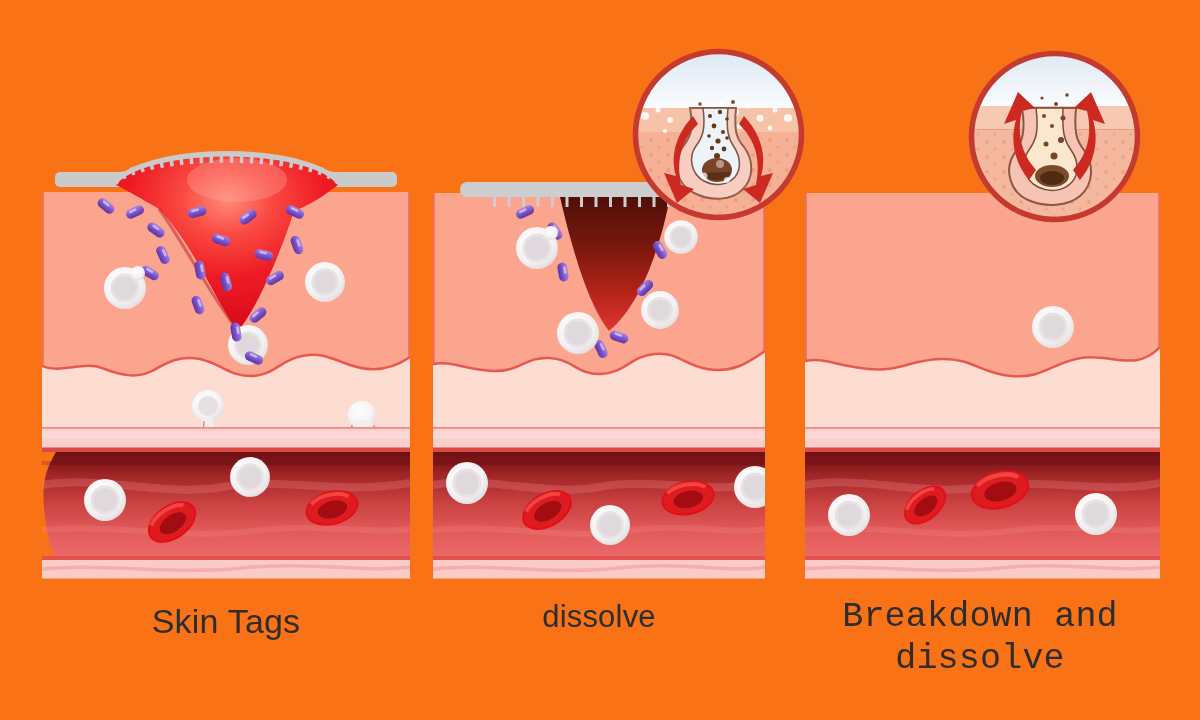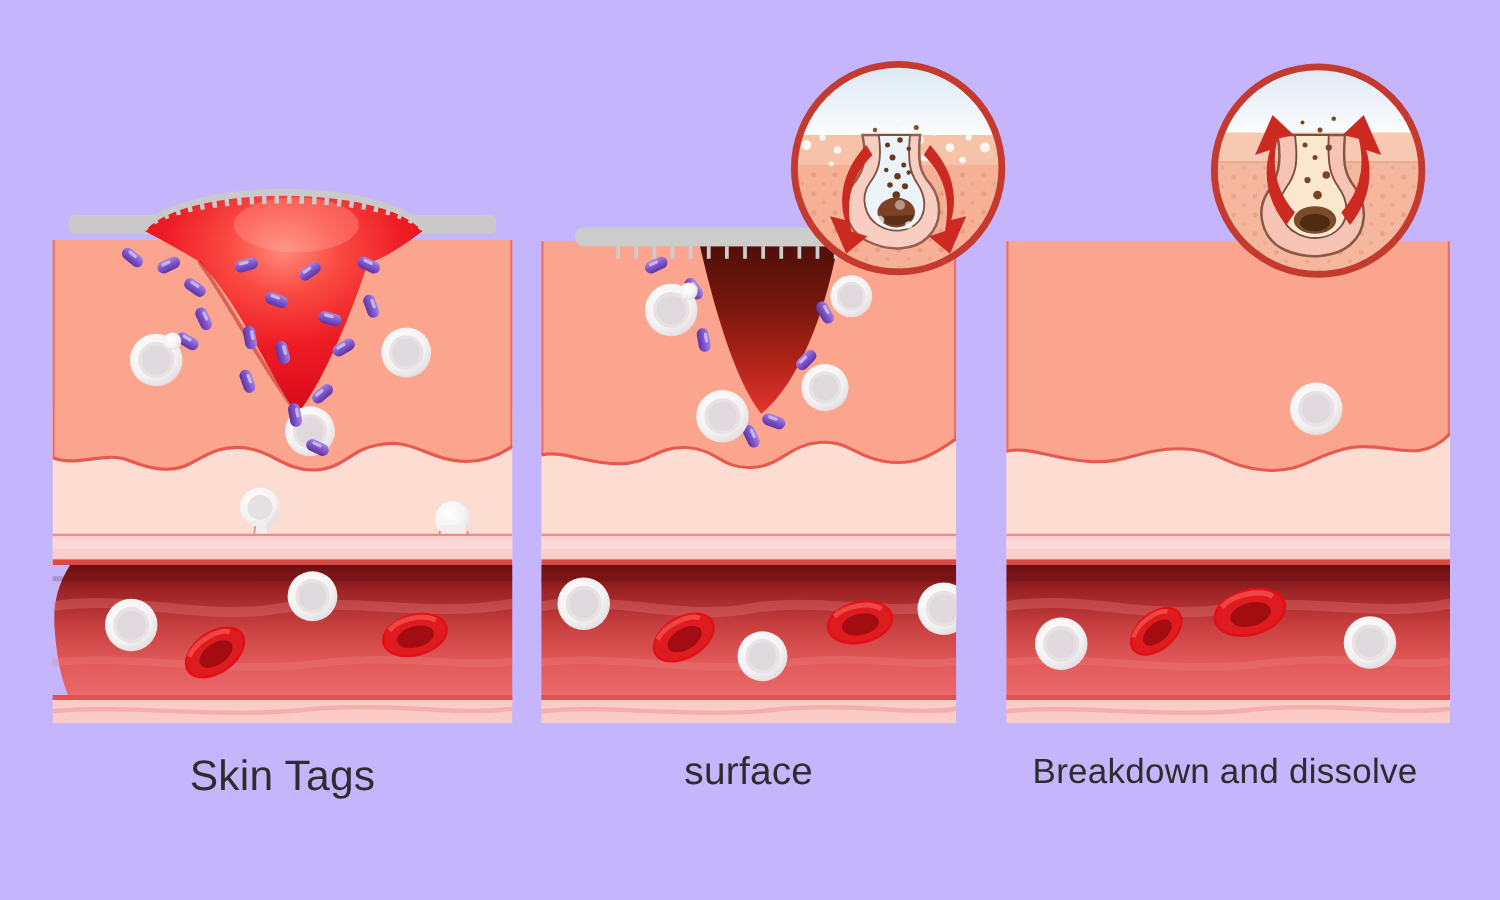--- a/index.html
+++ b/index.html
@@ -1,24 +1,24 @@
 <!DOCTYPE html>
 <html><head>
 <meta charset="utf-8">
 <style>
   html,body{margin:0;padding:0;background:#fff;}
-  #stage{position:relative;width:1200px;height:720px;background:#c4b5fd;overflow:hidden;
+  #stage{position:relative;width:1200px;height:720px;background:#f97316;overflow:hidden;
          font-family:"Liberation Sans", sans-serif;}
   .panel{position:absolute;}
   .inset{position:absolute;}
   .caption{position:absolute;text-align:center;color:#2D2D2D;letter-spacing:.2px;}
   .caption span{display:block;}
   .cap1{left:42px;top:600px;width:368px;font-size:34px;line-height:42px;}
   .cap2{left:420px;top:596px;width:358px;font-size:31px;line-height:42px;}
-  .cap3{left:778px;top:596px;width:404px;font-size:28px;line-height:42px;}
+  .cap3{left:778px;top:596px;width:404px;font-size:35px;line-height:42px;font-family:Liberation Mono, monospace;}
 </style>
 </head>
 <body>
 
 <div id="stage">
 
   <div class="panel" style="left:42px;top:125px;width:368px;height:455px;">
   <svg width="368" height="455" viewBox="0 0 368 455">
     <defs>
       <radialGradient id="p1tag" cx="0.5" cy="0.25" r="0.8">
@@ -444,19 +444,19 @@
     </g>
     <circle cx="88.5" cy="88.5" r="83" fill="none" stroke="#C43A2F" stroke-width="5.5"></circle>
   </svg>
   </div>
 
   <div class="caption cap1">
     <span>Skin Tags</span>
     <span></span>
   </div>
   <div class="caption cap2">
-    <span>surface</span>
+    <span>dissolve</span>
   </div>
   <div class="caption cap3">
     <span>Breakdown and dissolve</span>
   </div>
 
 </div>
 
 </body></html>

